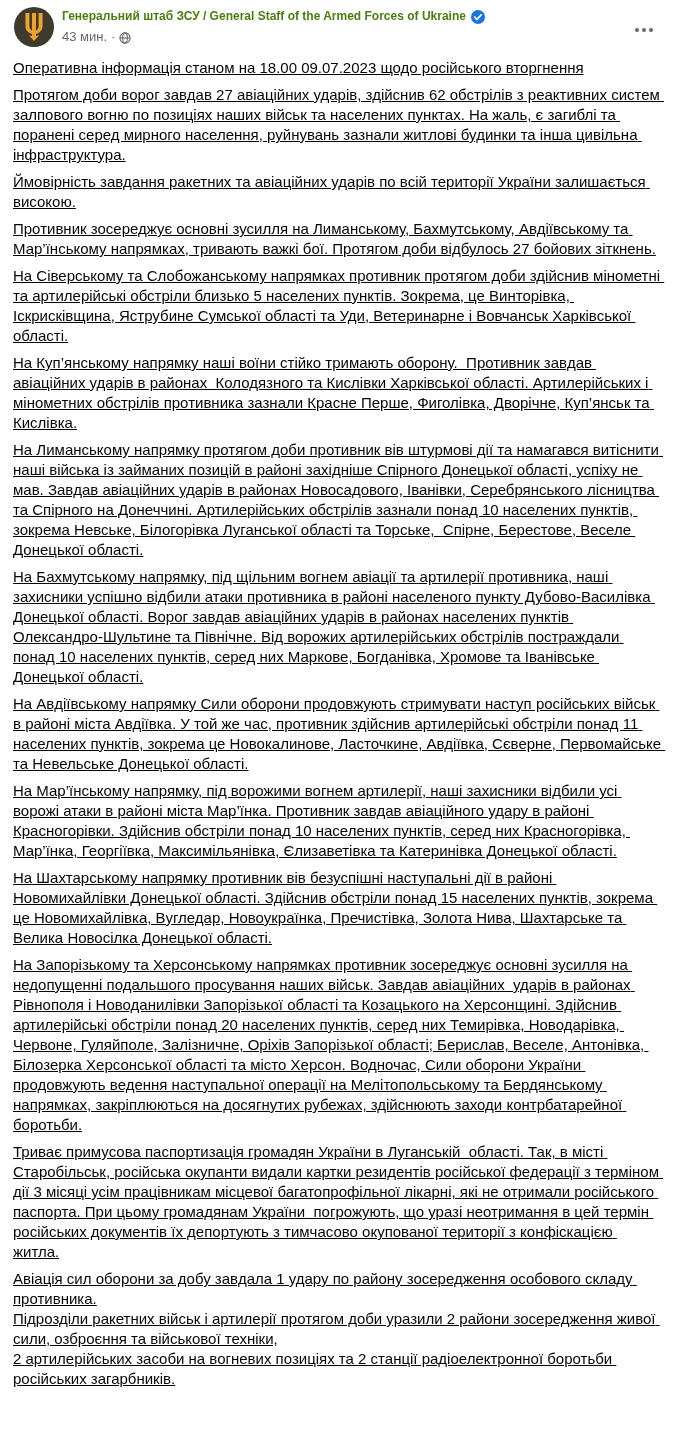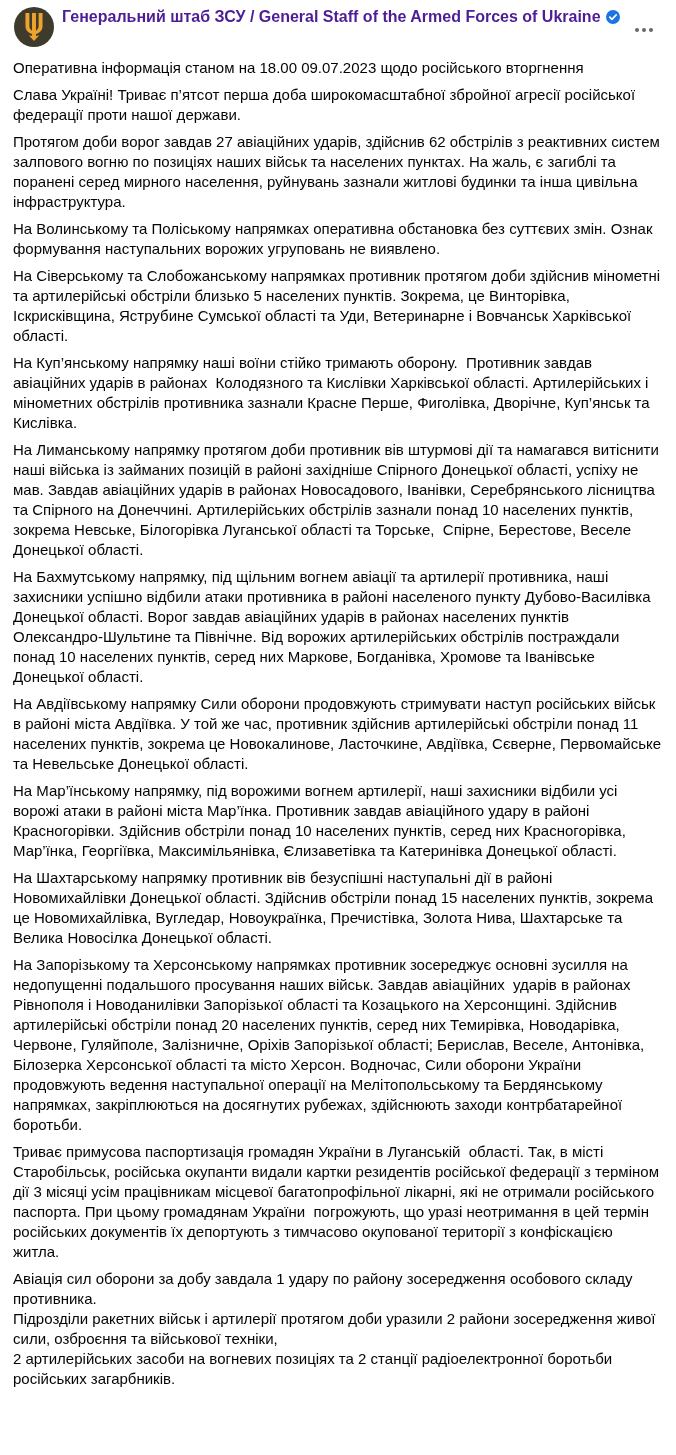--- a/index.html
+++ b/index.html
@@ -23,22 +23,22 @@
     border-radius: 50%;
     background: #3e3a2c;
     flex: 0 0 40px;
     display: flex; align-items: center; justify-content: center;
     cursor: pointer;
   }
   .avatar svg { display: block; }
   .header-info { margin-left: 8px; min-width: 0; }
   .title-row {
     display: flex; align-items: center;
-    font-size: 16px; font-weight: 600; line-height: 19px;
-    color: #4c1d95;
+    font-size: 12px; font-weight: 600; line-height: 19px;
+    color: #4d7c0f;
     white-space: nowrap;
   }
   .page-name { cursor: pointer; }
   .verified-badge { margin-left: 5px; flex: 0 0 auto; display: inline-flex; }
   .meta-row {
     display: flex; align-items: center;
     margin-top: 3px;
     font-size: 13px; line-height: 16px;
     color: #65676b;
   }
@@ -61,20 +61,21 @@
   .post-text {
     padding: 11px 13px 14px 13px;
     font-size: 15px;
     line-height: 20px;
     color: #050505;
   }
   .post-text p {
     margin: 0 0 7px 0;
     white-space: pre-wrap;
     word-wrap: break-word;
+    text-decoration: underline;
   }
   .post-text p:last-child { margin-bottom: 0; }
 </style>
 </head>
 <body>
 
 <div class="post">
 
   <div class="post-header">
     <div class="avatar">
@@ -87,34 +88,45 @@
     <div class="header-info">
       <div class="title-row">
         <span class="page-name">Генеральний штаб ЗСУ / General Staff of the Armed Forces of Ukraine</span>
         <span class="verified-badge">
           <svg width="14" height="14" viewBox="0 0 14 14" aria-hidden="true">
             <circle cx="7" cy="7" r="7" fill="#1b74e4"></circle>
             <path d="M3.8 7.2 l2.1 2.1 4.3-4.4" stroke="#ffffff" stroke-width="1.7" fill="none" stroke-linecap="round" stroke-linejoin="round"></path>
           </svg>
         </span>
       </div>
+      <div class="meta-row">
+        <span>43 мин.</span>
+        <span class="meta-sep">·</span>
+        <span class="globe">
+          <svg width="12" height="12" viewBox="0 0 12 12" aria-hidden="true">
+            <circle cx="6" cy="6" r="5.1" fill="none" stroke="#65676b" stroke-width="1.1"></circle>
+            <ellipse cx="6" cy="6" rx="2.3" ry="5.1" fill="none" stroke="#65676b" stroke-width="1.1"></ellipse>
+            <line x1="0.9" y1="6" x2="11.1" y2="6" stroke="#65676b" stroke-width="1.1"></line>
+          </svg>
+        </span>
+      </div>
     </div>
   </div>
 
   <div class="more-button" title="">
     <span class="dot"></span>
     <span class="dot"></span>
     <span class="dot"></span>
   </div>
 
   <div class="post-text">
     <p>Оперативна інформація станом на 18.00 09.07.2023 щодо російського вторгнення</p>
-    <p>Слава Україні! Триває п’ятсот перша доба широкомасштабної збройної агресії російської федерації проти нашої держави.</p>
     <p>Протягом доби ворог завдав 27 авіаційних ударів, здійснив 62 обстрілів з реактивних систем залпового вогню по позиціях наших військ та населених пунктах. На жаль, є загиблі та поранені серед мирного населення, руйнувань зазнали житлові будинки та інша цивільна інфраструктура.</p>
-    <p>На Волинському та Поліському напрямках оперативна обстановка без суттєвих змін. Ознак формування наступальних ворожих угруповань не виявлено.</p>
+    <p>Ймовірність завдання ракетних та авіаційних ударів по всій території України залишається високою.</p>
+    <p>Противник зосереджує основні зусилля на Лиманському, Бахмутському, Авдіївському та Мар’їнському напрямках, тривають важкі бої. Протягом доби відбулось 27 бойових зіткнень.</p>
     <p>На Сіверському та Слобожанському напрямках противник протягом доби здійснив мінометні та артилерійські обстріли близько 5 населених пунктів. Зокрема, це Винторівка, Іскрисківщина, Яструбине Сумської області та Уди, Ветеринарне і Вовчанськ Харківської області.</p>
     <p>На Куп’янському напрямку наші воїни стійко тримають оборону.  Противник завдав авіаційних ударів в районах  Колодязного та Кислівки Харківської області. Артилерійських і мінометних обстрілів противника зазнали Красне Перше, Фиголівка, Дворічне, Куп’янськ та Кислівка.</p>
     <p>На Лиманському напрямку протягом доби противник вів штурмові дії та намагався витіснити наші війська із займаних позицій в районі західніше Спірного Донецької області, успіху не мав. Завдав авіаційних ударів в районах Новосадового, Іванівки, Серебрянського лісництва та Спірного на Донеччині. Артилерійських обстрілів зазнали понад 10 населених пунктів, зокрема Невське, Білогорівка Луганської області та Торське,  Спірне, Берестове, Веселе Донецької області.</p>
     <p>На Бахмутському напрямку, під щільним вогнем авіації та артилерії противника, наші захисники успішно відбили атаки противника в районі населеного пункту Дубово-Василівка Донецької області. Ворог завдав авіаційних ударів в районах населених пунктів Олександро-Шультине та Північне. Від ворожих артилерійських обстрілів постраждали понад 10 населених пунктів, серед них Маркове, Богданівка, Хромове та Іванівське Донецької області.</p>
     <p>На Авдіївському напрямку Сили оборони продовжують стримувати наступ російських військ в районі міста Авдіївка. У той же час, противник здійснив артилерійські обстріли понад 11 населених пунктів, зокрема це Новокалинове, Ласточкине, Авдіївка, Сєверне, Первомайське та Невельське Донецької області.</p>
     <p>На Мар’їнському напрямку, під ворожими вогнем артилерії, наші захисники відбили усі ворожі атаки в районі міста Мар’їнка. Противник завдав авіаційного удару в районі Красногорівки. Здійснив обстріли понад 10 населених пунктів, серед них Красногорівка, Мар’їнка, Георгіївка, Максимільянівка, Єлизаветівка та Катеринівка Донецької області.</p>
     <p>На Шахтарському напрямку противник вів безуспішні наступальні дії в районі Новомихайлівки Донецької області. Здійснив обстріли понад 15 населених пунктів, зокрема це Новомихайлівка, Вугледар, Новоукраїнка, Пречистівка, Золота Нива, Шахтарське та Велика Новосілка Донецької області.</p>
     <p>На Запорізькому та Херсонському напрямках противник зосереджує основні зусилля на недопущенні подальшого просування наших військ. Завдав авіаційних  ударів в районах Рівнополя і Новоданилівки Запорізької області та Козацького на Херсонщині. Здійснив артилерійські обстріли понад 20 населених пунктів, серед них Темирівка, Новодарівка, Червоне, Гуляйполе, Залізничне, Оріхів Запорізької області; Берислав, Веселе, Антонівка, Білозерка Херсонської області та місто Херсон. Водночас, Сили оборони України продовжують ведення наступальної операції на Мелітопольському та Бердянському напрямках, закріплюються на досягнутих рубежах, здійснюють заходи контрбатарейної боротьби.</p>
     <p>Триває примусова паспортизація громадян України в Луганській  області. Так, в місті Старобільськ, російська окупанти видали картки резидентів російської федерації з терміном дії 3 місяці усім працівникам місцевої багатопрофільної лікарні, які не отримали російського паспорта. При цьому громадянам України  погрожують, що уразі неотримання в цей термін російських документів їх депортують з тимчасово окупованої території з конфіскацією житла.</p>
     <p>Авіація сил оборони за добу завдала 1 удару по району зосередження особового складу противника.

